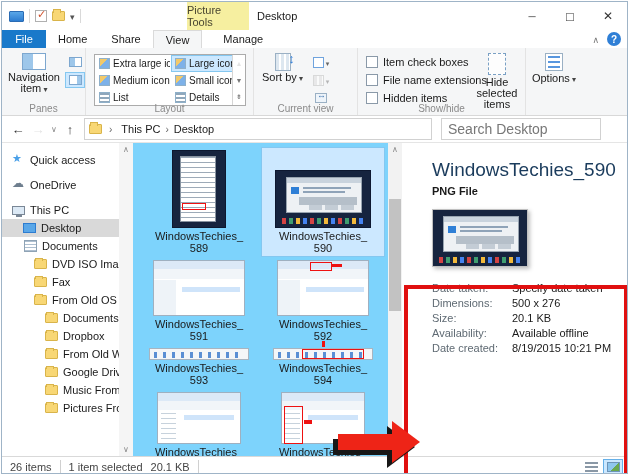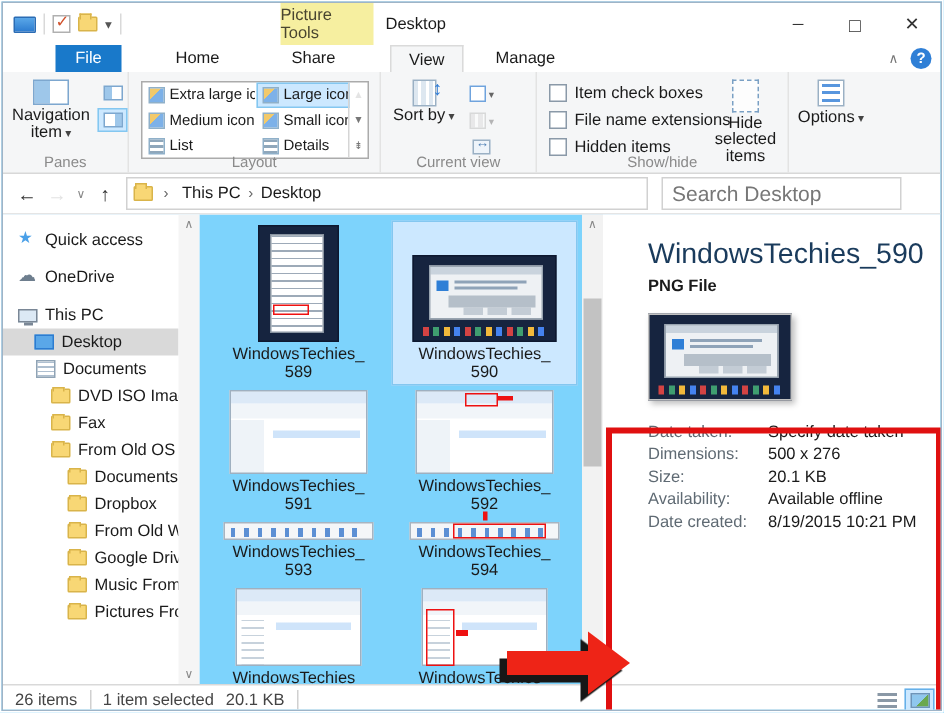--- a/index.html
+++ b/index.html
@@ -19,23 +19,23 @@
   .qat-caret::after { content:"▾"; color:#555; font-size:9px; }
   .pt-label { position:absolute; left:185px; top:0; width:62px; height:28px; background:#f6efa0; color:#494530; display:flex; align-items:center; justify-content:center; font-size:11px; }
   .win-title { position:absolute; left:255px; top:0; height:28px; display:flex; align-items:center; color:#1a1a1a; }
   .win-controls { position:absolute; right:0; top:0; height:28px; display:flex; }
   .wbtn { width:38px; height:28px; display:flex; align-items:center; justify-content:center; color:#333; font-size:12px; }
   .wbtn.min::after { content:"─"; font-size:10px; }
   .wbtn.max::after { content:"□"; font-size:13px; }
   .wbtn.close::after { content:"✕"; font-size:12px; }
 
   
-  .tabrow { position:relative; height:18px; background:#fff; display:flex; align-items:stretch;padding-left:35px; }
+  .tabrow { position:relative; height:18px; background:#fff; display:flex; align-items:stretch; }
   .file-tab { width:44px; background:#1979ca; color:#fff; display:flex; align-items:center; justify-content:center; }
-  .tab { padding:0 12px; display:flex; align-items:center; color:#1a1a1a;margin-left:24px; }
+  .tab { padding:0 12px; display:flex; align-items:center; color:#1a1a1a; }
   .tab.active { background:#f5f6f7; border:1px solid #dadada; border-bottom:none; }
   .tab.contextual { margin-left:9px; }
   .ribbon-extras { position:absolute; right:6px; top:0; height:18px; display:flex; align-items:center; gap:8px; }
   .collapse-chev::after { content:"∧"; color:#777; font-size:9px; }
   .help-circle { width:14px; height:14px; border-radius:50%; background:#2f7fd6; color:#fff; font-size:10px; font-weight:bold; display:flex; align-items:center; justify-content:center; }
 
   
   .ribbon { height:68px; background:#f5f6f7; border-bottom:1px solid #d8d8d8; display:flex; }
   .rgroup { position:relative; height:100%; border-right:1px solid #e3e3e3; padding-top:3px; }
   .grp-label { position:absolute; bottom:1px; left:0; right:0; text-align:center; color:#8a8a8a; font-size:10px; }

